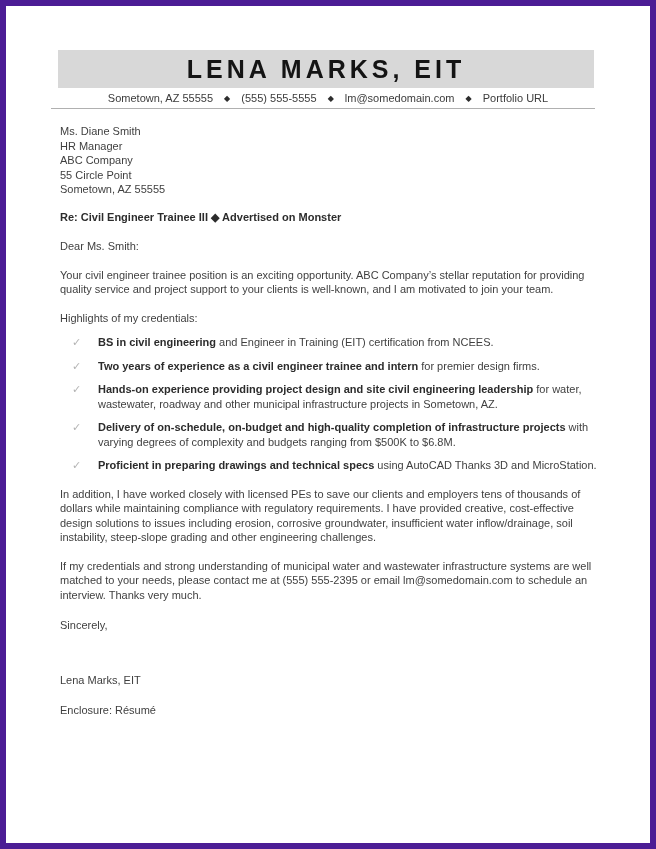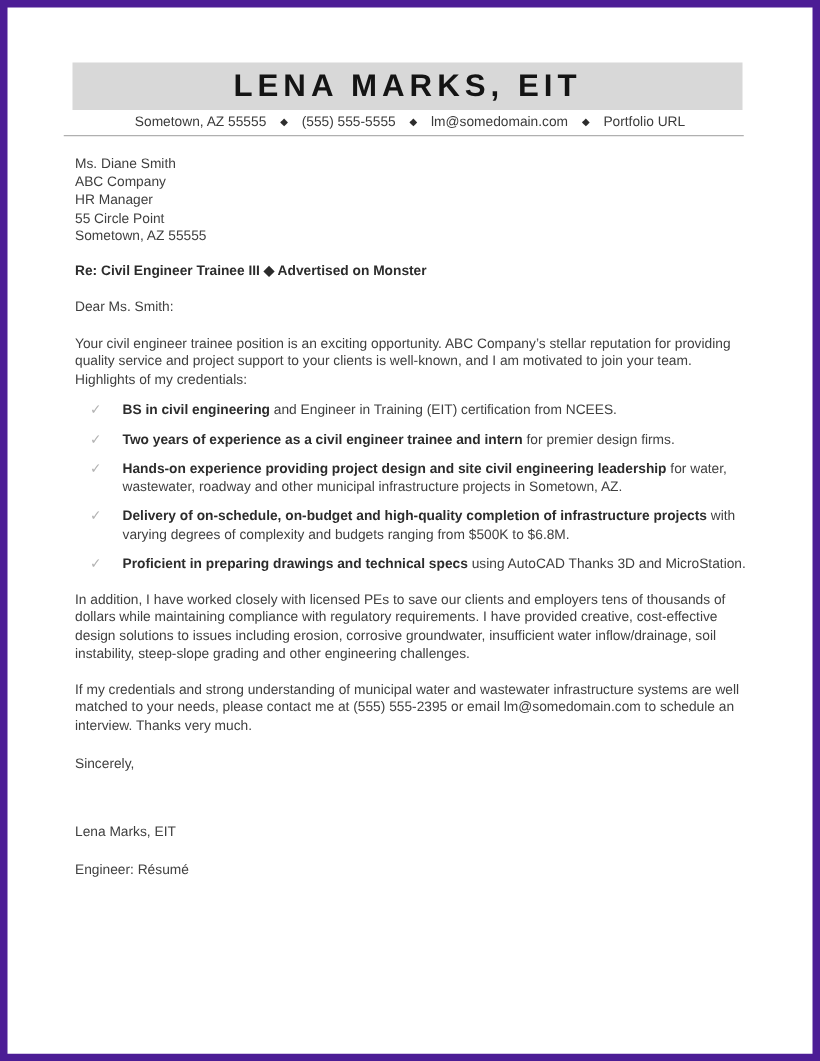--- a/index.html
+++ b/index.html
@@ -59,21 +59,21 @@
   .letter {
     padding: 0 44px 0 54px;
     font-size: 11px;
     line-height: 14.5px;
   }
   .date            { margin-top: 43px; }
   .recipient       { margin-top: 15px; }
   .subject         { margin-top: 13px; font-weight: bold; color: #2c2c2c; }
   .salutation      { margin-top: 15px; }
   .para            { margin-top: 14px; }
-  .highlights-label{ }
+  .highlights-label{ margin-top: 14px; }
 
   .bullets {
     margin: 10px 0 0 0;
     padding: 0;
     list-style: none;
   }
   .bullet {
     display: flex;
     margin-bottom: 9px;
   }
@@ -111,22 +111,22 @@
     <span>Portfolio URL</span>
   </div>
 
   <hr class="header-rule">
 
   <div class="letter">
 
 
     <div class="recipient">
       <div>Ms. Diane Smith</div>
+      <div>HR Manager</div>
       <div>ABC Company</div>
-      <div>HR Manager</div>
       <div>55 Circle Point</div>
       <div>Sometown, AZ 55555</div>
     </div>
 
     <div class="subject">Re: Civil Engineer Trainee III ◆ Advertised on Monster</div>
 
     <div class="salutation">Dear Ms. Smith:</div>
 
     <div class="para">Your civil engineer trainee position is an exciting opportunity. ABC Company’s stellar reputation for providing quality service and project support to your clients is well-known, and I am motivated to join your team.</div>
 
@@ -156,16 +156,16 @@
     </ul>
 
     <div class="para">In addition, I have worked closely with licensed PEs to save our clients and employers tens of thousands of dollars while maintaining compliance with regulatory requirements. I have provided creative, cost-effective design solutions to issues including erosion, corrosive groundwater, insufficient water inflow/drainage, soil instability, steep-slope grading and other engineering challenges.</div>
 
     <div class="para">If my credentials and strong understanding of municipal water and wastewater infrastructure systems are well matched to your needs, please contact me at (555) 555-2395 or email lm@somedomain.com to schedule an interview. Thanks very much.</div>
 
     <div class="closing">Sincerely,</div>
 
     <div class="signature">Lena Marks, EIT</div>
 
-    <div class="enclosure">Engineer: Résumé</div>
+    <div class="enclosure">Enclosure: Résumé</div>
 
   </div>
 </div>
 
 </body></html>

